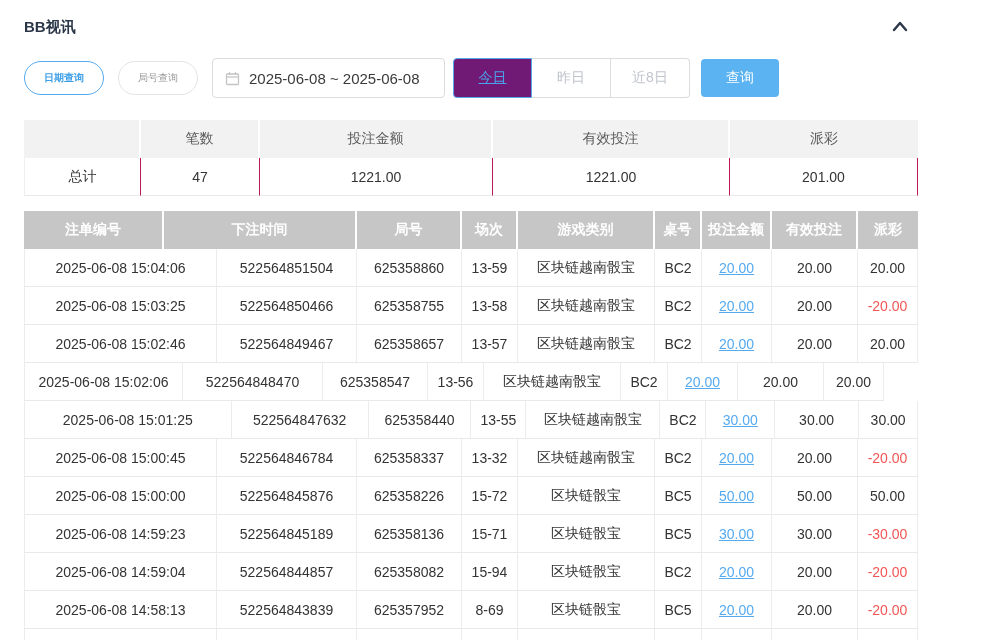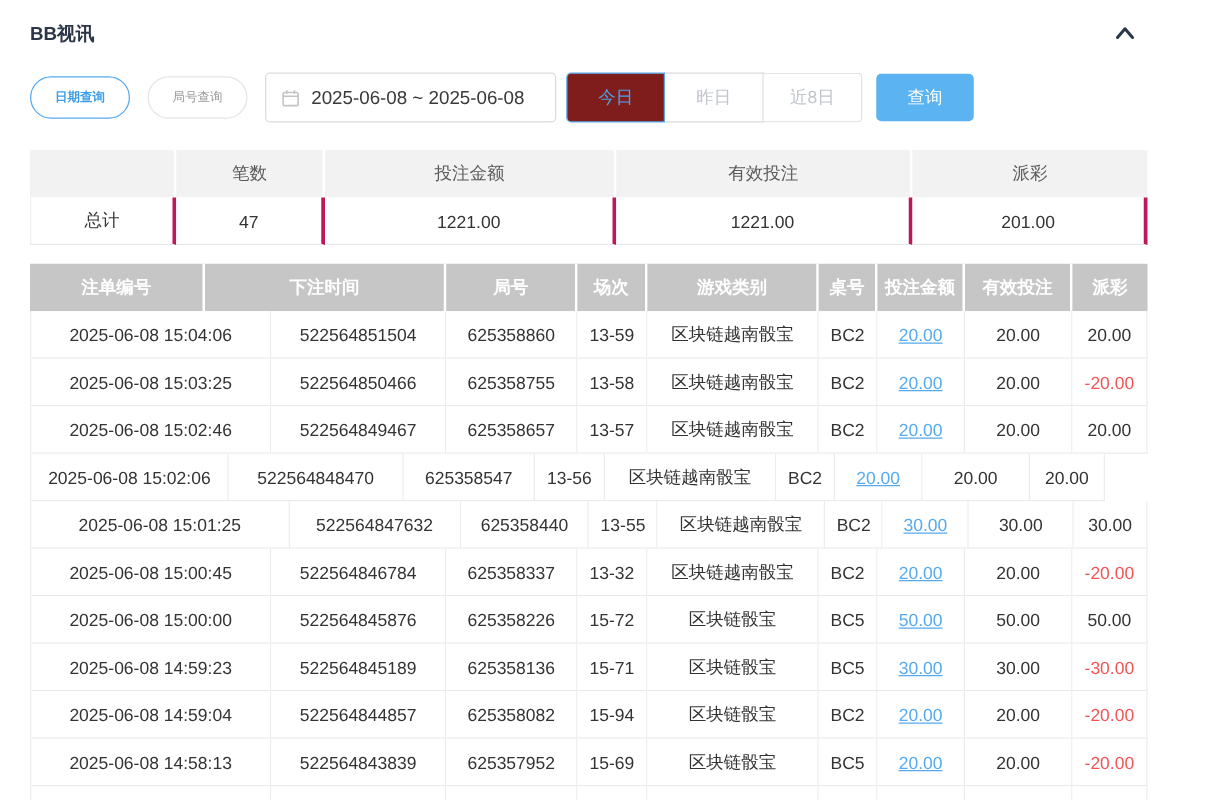--- a/index.html
+++ b/index.html
@@ -26,31 +26,31 @@
   .pill.inactive{border:1px solid #e4e4e4;color:var(--text-muted);margin-left:14px;}
   .date-input{margin-left:14px;width:233px;height:40px;border:1px solid #dcdcdc;border-radius:4px;
     display:flex;align-items:center;padding:0 12px;cursor:pointer;background:#fff;}
   .date-input .cal{flex:0 0 auto;margin-right:9px;display:flex;}
   .date-text{font-size:15px;color:#3a3a3a;white-space:nowrap;}
   .btn-group{display:flex;margin-left:8px;height:40px;}
   .qbtn{width:79px;height:40px;background:#fff;border:1px solid #dcdcdc;border-left-width:0;
     font-size:14px;color:#c0c4cc;cursor:pointer;}
   .qbtn:first-child{border-left-width:1px;border-radius:4px 0 0 4px;}
   .qbtn:last-child{border-radius:0 4px 4px 0;}
-  .qbtn.active{border:1px solid var(--accent-blue);color:#4aa3ec;background:#7f1d1d;position:relative;z-index:1;}
+  .qbtn.active{border:1px solid var(--accent-blue);color:#4aa3ec;background:#701a75;position:relative;z-index:1;text-decoration:underline;}
   .search-btn{margin-left:11px;width:78px;height:38px;border:none;border-radius:4px;
     background:var(--button-blue);color:#fff;font-size:14px;cursor:pointer;}
   
   .sum-table{margin-top:22px;width:894px;}
   .sum-row{display:flex;}
   .sum-cell{height:38px;display:flex;align-items:center;justify-content:center;font-size:14px;}
   .sum-cell.head{background:var(--summary-header-bg);color:#5a5a5a;border-right:2px solid #fff;}
   .sum-cell.head:last-child{border-right:none;}
   .sum-cell.body{background:#fff;color:var(--text-dark);border-bottom:1px solid var(--row-border);
-    border-right:3px solid #be185d;}
+    border-right:1px solid #be185d;}
   .sum-cell.body:first-child{border-left:1px solid #efefef;}
   
   .det-table{margin-top:15px;width:894px;}
   .det-row{display:flex;}
   .det-cell{height:38px;display:flex;align-items:center;justify-content:center;font-size:14px;
     border-bottom:1px solid var(--row-border);border-right:1px solid #ececec;background:#fff;color:var(--text-dark);}
   .det-cell:first-child{border-left:1px solid #ececec;}
   .det-row.head .det-cell{background:var(--header-gray);color:#fff;font-weight:bold;
     border-right:2px solid #fff;border-bottom:none;border-left:none;}
   .det-row.head .det-cell:last-child{border-right:none;}
@@ -239,21 +239,21 @@
           <div class="det-cell" style="width: 70px;">
             <a class="bet-link">20.00</a>
           </div>
           <div class="det-cell" style="width: 86px;">20.00</div>
           <div class="det-cell neg" style="width: 60px;">-20.00</div>
         </div>
         <div class="det-row">
           <div class="det-cell" style="width: 193px;">2025-06-08 14:58:13</div>
           <div class="det-cell" style="width: 140px;">522564843839</div>
           <div class="det-cell" style="width: 105px;">625357952</div>
-          <div class="det-cell" style="width: 56px;">15-69</div>
+          <div class="det-cell" style="width: 56px;">8-69</div>
           <div class="det-cell" style="width: 137px;">区块链骰宝</div>
           <div class="det-cell" style="width: 47px;">BC5</div>
           <div class="det-cell" style="width: 70px;">
             <a class="bet-link">20.00</a>
           </div>
           <div class="det-cell" style="width: 86px;">20.00</div>
           <div class="det-cell neg" style="width: 60px;">-20.00</div>
         </div>
         <div class="det-row">
           <div class="det-cell" style="width: 193px;"></div>

